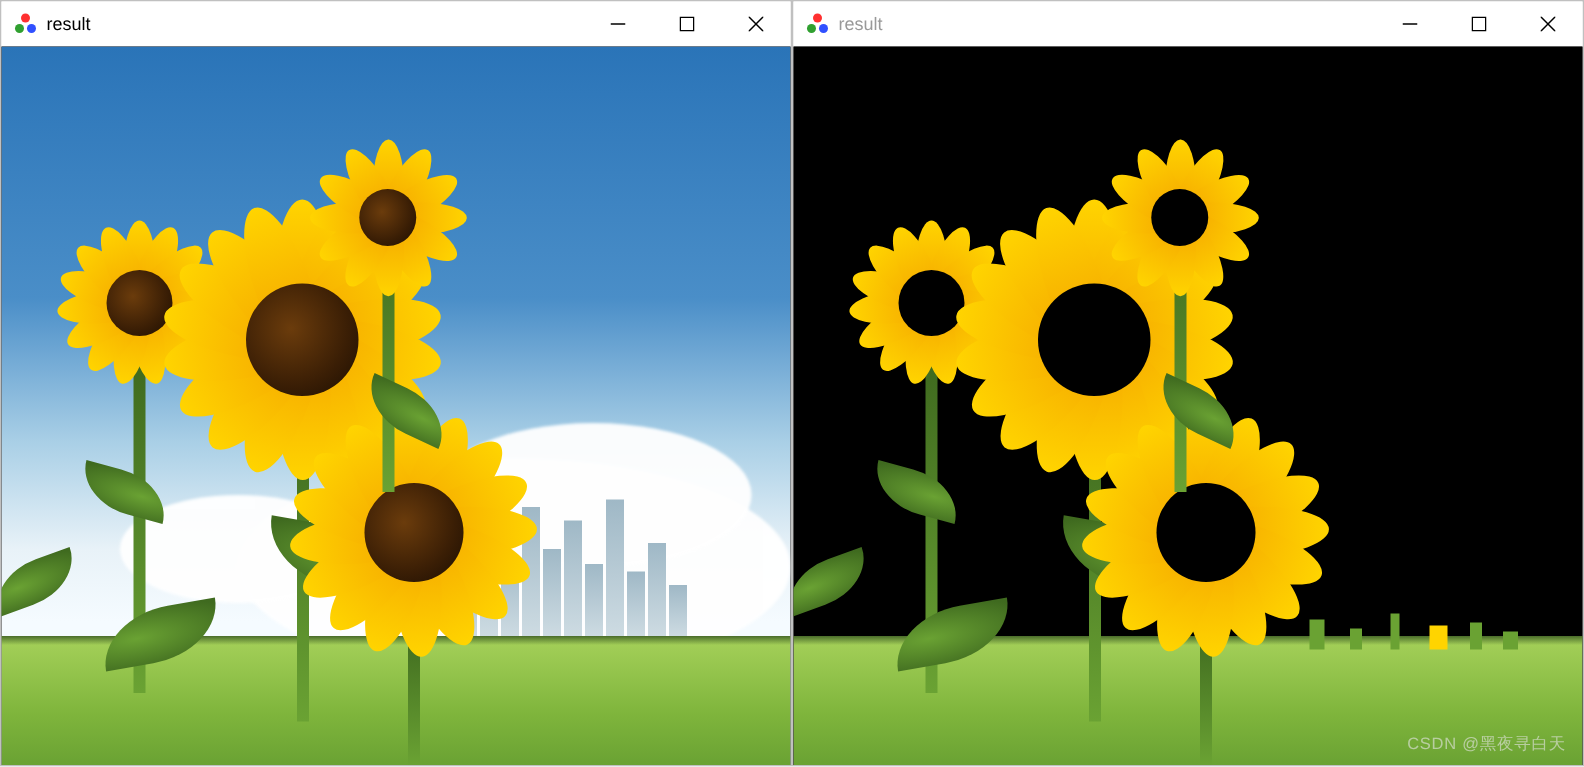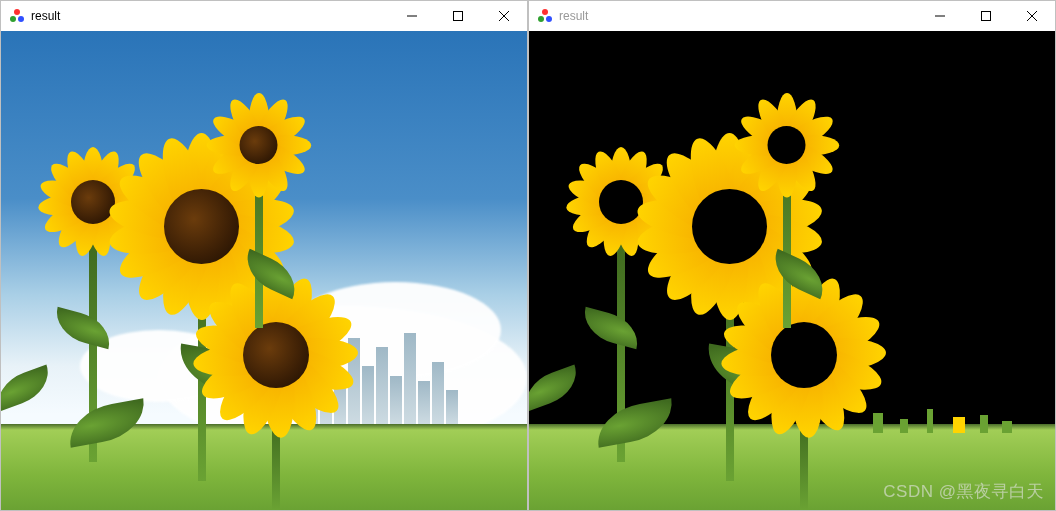--- a/index.html
+++ b/index.html
@@ -79,21 +79,21 @@
     .petal { position:absolute; width:22%; height:55%; left:39%; top:-5%; background: linear-gradient(#ffd400,#f4a400); border-radius: 50% 50% 50% 50% / 60% 60% 40% 40%; transform-origin: 50% 100%; }
     .center { background: radial-gradient(circle at 40% 40%, #6b3c0c 0%, #3a1e05 60%, #1a0d02 100%); }
     
     .mask-black { position:absolute; inset:0; background:#000; }
     
     .watermark {
       position: fixed;
       right: 12px;
       bottom: 8px;
       color: rgba(230,230,230,0.6);
-      font-size: 17px;
+      font-size: 11px;
       letter-spacing: 0.5px;
       pointer-events: none;
       z-index: 9999;
     }
   </style>
 </head>
 <body>
 
 <div class="window">
   <div class="titlebar">

